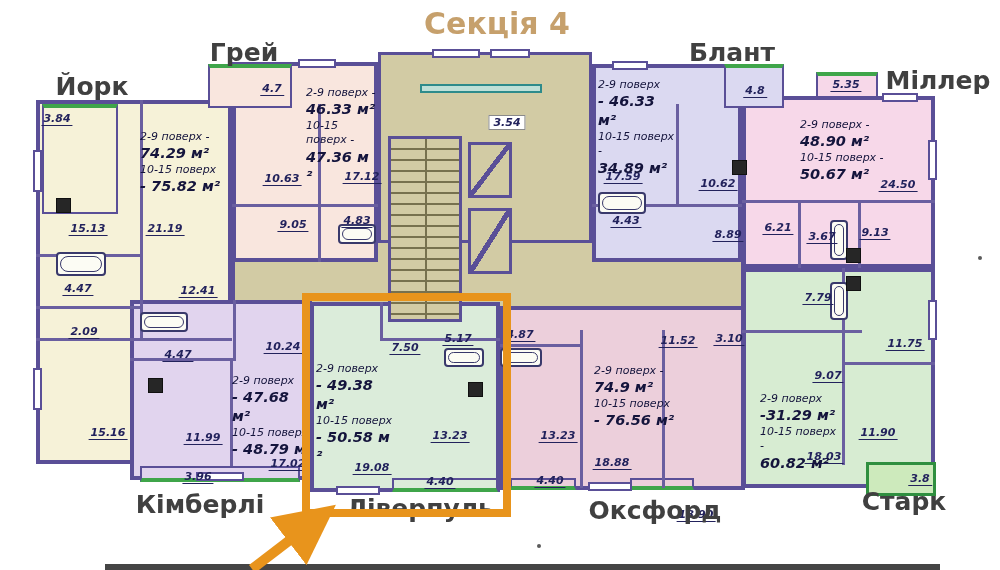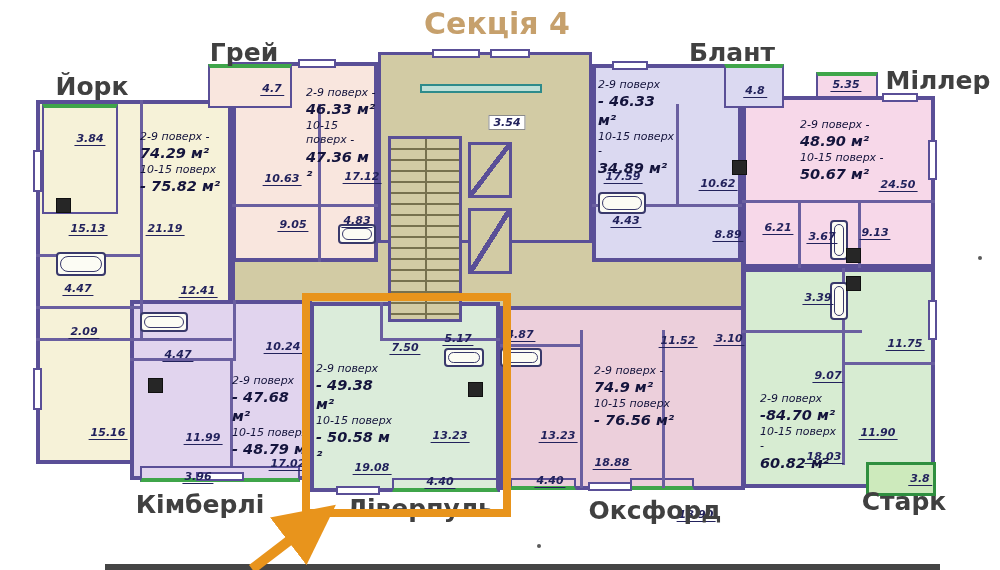--- a/index.html
+++ b/index.html
@@ -113,21 +113,21 @@
   <div class="win" style="left:612px;top:61px;width:36px;height:9px;"></div>
   <div class="win" style="left:882px;top:93px;width:36px;height:9px;"></div>
   <div class="win" style="left:33px;top:150px;width:9px;height:42px;"></div>
   <div class="win" style="left:33px;top:368px;width:9px;height:42px;"></div>
   <div class="win" style="left:928px;top:140px;width:9px;height:40px;"></div>
   <div class="win" style="left:928px;top:300px;width:9px;height:40px;"></div>
   <div class="win" style="left:196px;top:472px;width:48px;height:9px;"></div>
   <div class="win" style="left:336px;top:486px;width:44px;height:9px;"></div>
   <div class="win" style="left:588px;top:482px;width:44px;height:9px;"></div>
 
-  <span class="rm" style="left:90px;top:112px;margin-top:20px;">3.84</span>
+  <span class="rm" style="left:57px;top:112px;">3.84</span>
   <span class="rm" style="left:88px;top:222px;">15.13</span>
   <span class="rm" style="left:165px;top:222px;">21.19</span>
   <span class="rm" style="left:78px;top:282px;">4.47</span>
   <span class="rm" style="left:84px;top:325px;">2.09</span>
   <span class="rm" style="left:198px;top:284px;">12.41</span>
   <span class="rm" style="left:108px;top:426px;">15.16</span>
 
   <span class="rm" style="left:272px;top:82px;">4.7</span>
   <span class="rm" style="left:282px;top:172px;">10.63</span>
   <span class="rm" style="left:362px;top:170px;">17.12</span>
@@ -159,21 +159,21 @@
   <span class="rm" style="left:440px;top:475px;">4.40</span>
 
   <span class="rm" style="left:520px;top:328px;">4.87</span>
   <span class="rm" style="left:678px;top:334px;">11.52</span>
   <span class="rm" style="left:729px;top:332px;">3.10</span>
   <span class="rm" style="left:558px;top:429px;">13.23</span>
   <span class="rm" style="left:612px;top:456px;">18.88</span>
   <span class="rm" style="left:696px;top:460px;margin-top:48px;">18.90</span>
   <span class="rm" style="left:550px;top:474px;">4.40</span>
 
-  <span class="rm" style="left:818px;top:291px;">3.39</span>
+  <span class="rm" style="left:818px;top:291px;">7.79</span>
   <span class="rm" style="left:905px;top:337px;">11.75</span>
   <span class="rm" style="left:828px;top:369px;">9.07</span>
   <span class="rm" style="left:878px;top:426px;">11.90</span>
   <span class="rm" style="left:824px;top:450px;">18.03</span>
   <span class="rm" style="left:920px;top:472px;">3.8</span>
 
   <div class="area" style="left:140px;top:130px;width:92px;">
     <span class="fl">2-9 поверх -</span>
     <span class="val">74.29 м²</span>
     <span class="fl">10-15 поверх</span>
@@ -210,21 +210,21 @@
     <span class="val">- 50.58 м ²</span>
   </div>
   <div class="area" style="left:594px;top:364px;width:84px;">
     <span class="fl">2-9 поверх -</span>
     <span class="val">74.9 м²</span>
     <span class="fl">10-15 поверх</span>
     <span class="val">- 76.56 м²</span>
   </div>
   <div class="area" style="left:760px;top:392px;width:78px;">
     <span class="fl">2-9 поверх</span>
-    <span class="val">-84.70 м²</span>
+    <span class="val">-31.29 м²</span>
     <span class="fl">10-15 поверх -</span>
     <span class="val">60.82 м²</span>
   </div>
 
   <div class="name" style="left:92px;top:72px;">Йорк</div>
   <div class="name" style="left:244px;top:38px;">Грей</div>
   <div class="name" style="left:732px;top:38px;">Блант</div>
   <div class="name" style="left:938px;top:66px;">Міллер</div>
   <div class="name" style="left:200px;top:490px;">Кімберлі</div>
   <div class="name" style="left:420px;top:494px;">Ліверпуль</div>

